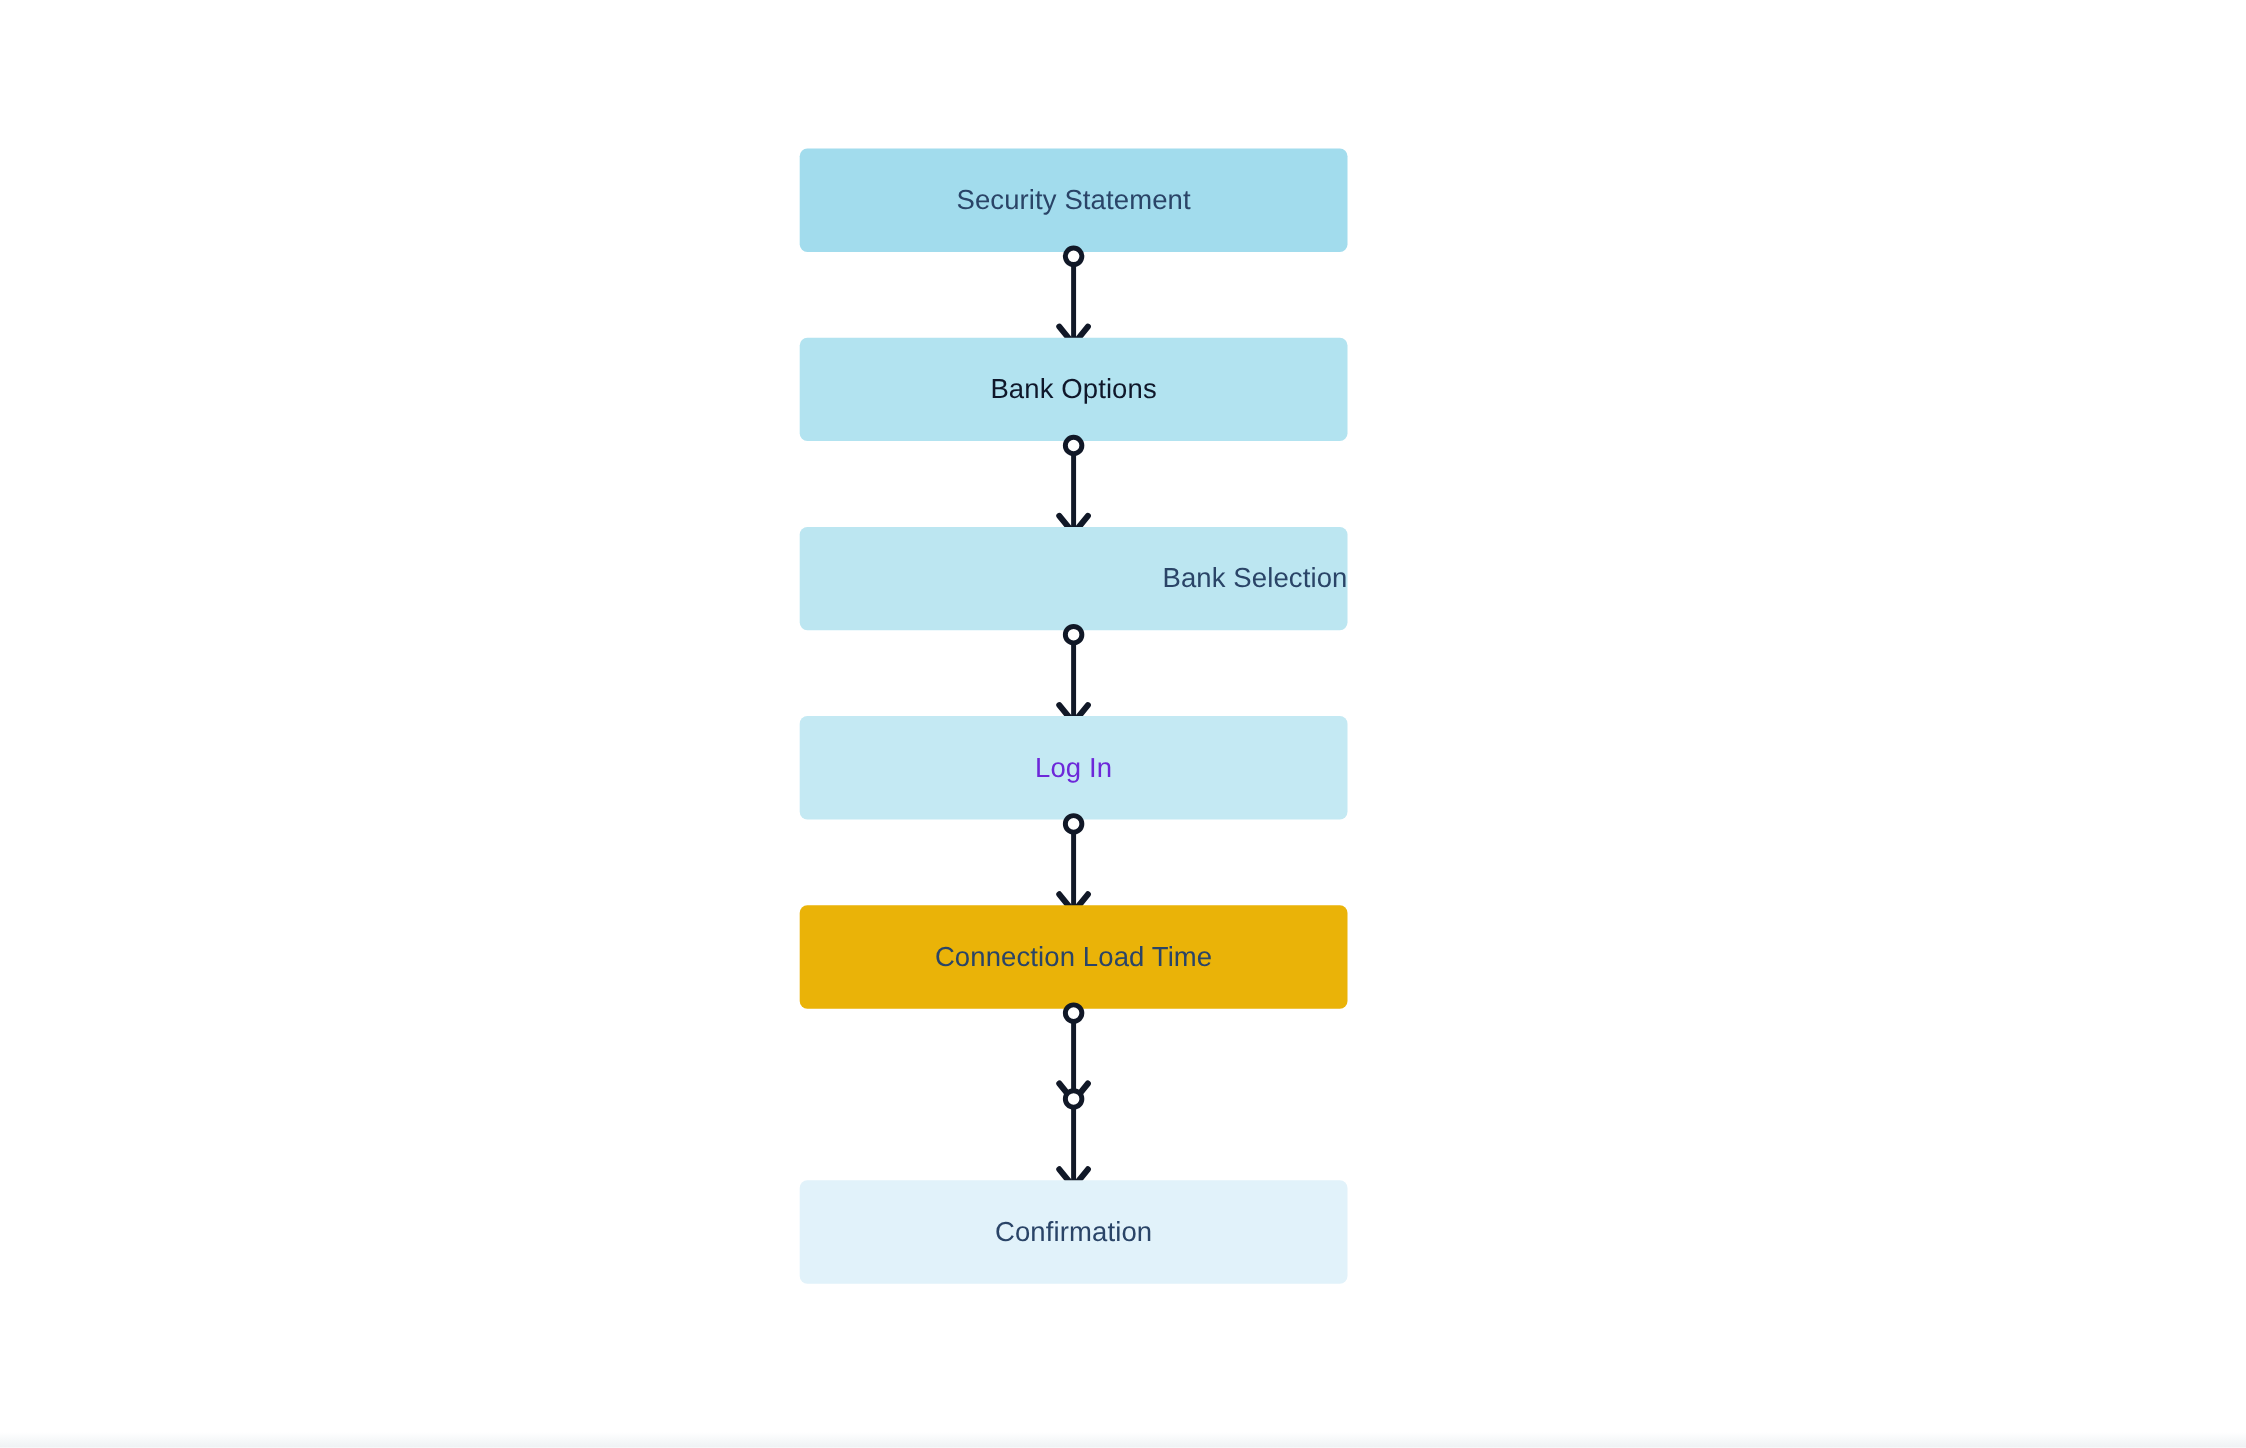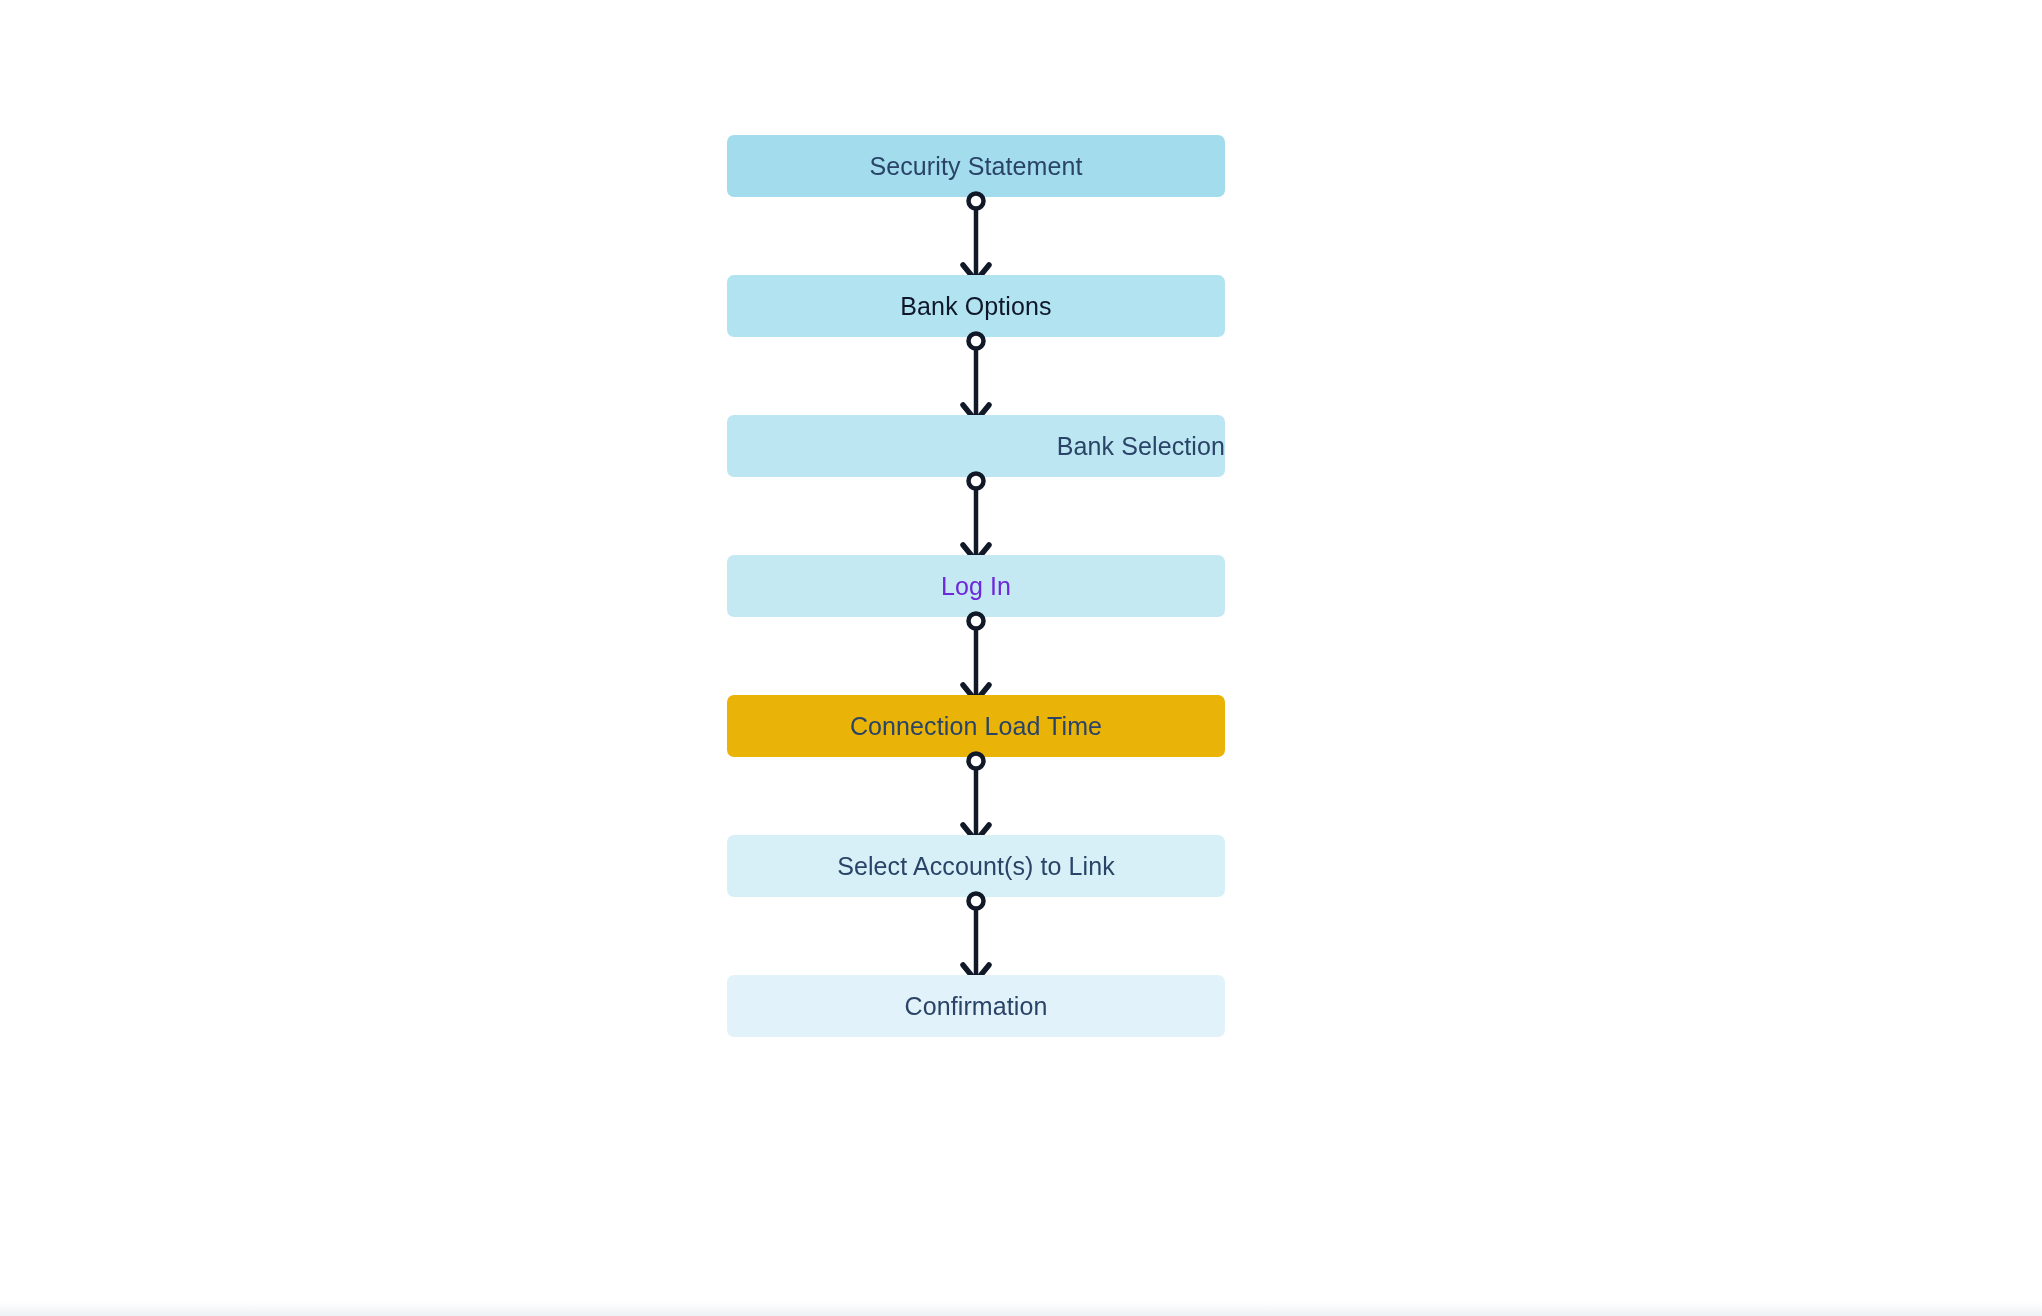--- a/index.html
+++ b/index.html
@@ -37,21 +37,21 @@
   #flow {
     position: absolute;
     left: 727px;
     top: 135px;
     width: 498px;
   }
 
   .node {
     position: relative;
     width: 498px;
-    height: 62px;
+    height: 94px;
     border-radius: 7px;
     display: flex;
     align-items: center;
     justify-content: center;
     box-sizing: border-box;
   }
 
   .node-label {
     font-family: "Liberation Sans", sans-serif;
     font-size: 25px;
@@ -141,23 +141,20 @@
     </div>
 
     <div class="connector">
       <svg viewBox="0 0 498 102" xmlns="http://www.w3.org/2000/svg" aria-hidden="true">
         <circle cx="249" cy="16" r="7.5" fill="#ffffff" stroke="#111827" stroke-width="4.5"></circle>
         <line x1="249" y1="23" x2="249" y2="95" stroke="#111827" stroke-width="4.5" stroke-linecap="butt"></line>
         <path d="M 236 80 L 249 96 L 262 80" fill="none" stroke="#111827" stroke-width="5.5" stroke-linecap="round" stroke-linejoin="miter"></path>
       </svg>
     </div>
 
-    <div class="node" style="background-color: rgb(215, 240, 248);">
-      <span class="node-label" style="color: rgb(42, 68, 103);">Select Account(s) to Link</span>
-    </div>
 
     <div class="connector">
       <svg viewBox="0 0 498 102" xmlns="http://www.w3.org/2000/svg" aria-hidden="true">
         <circle cx="249" cy="16" r="7.5" fill="#ffffff" stroke="#111827" stroke-width="4.5"></circle>
         <line x1="249" y1="23" x2="249" y2="95" stroke="#111827" stroke-width="4.5" stroke-linecap="butt"></line>
         <path d="M 236 80 L 249 96 L 262 80" fill="none" stroke="#111827" stroke-width="5.5" stroke-linecap="round" stroke-linejoin="miter"></path>
       </svg>
     </div>
 
     <div class="node" style="background-color: rgb(225, 242, 250);">

